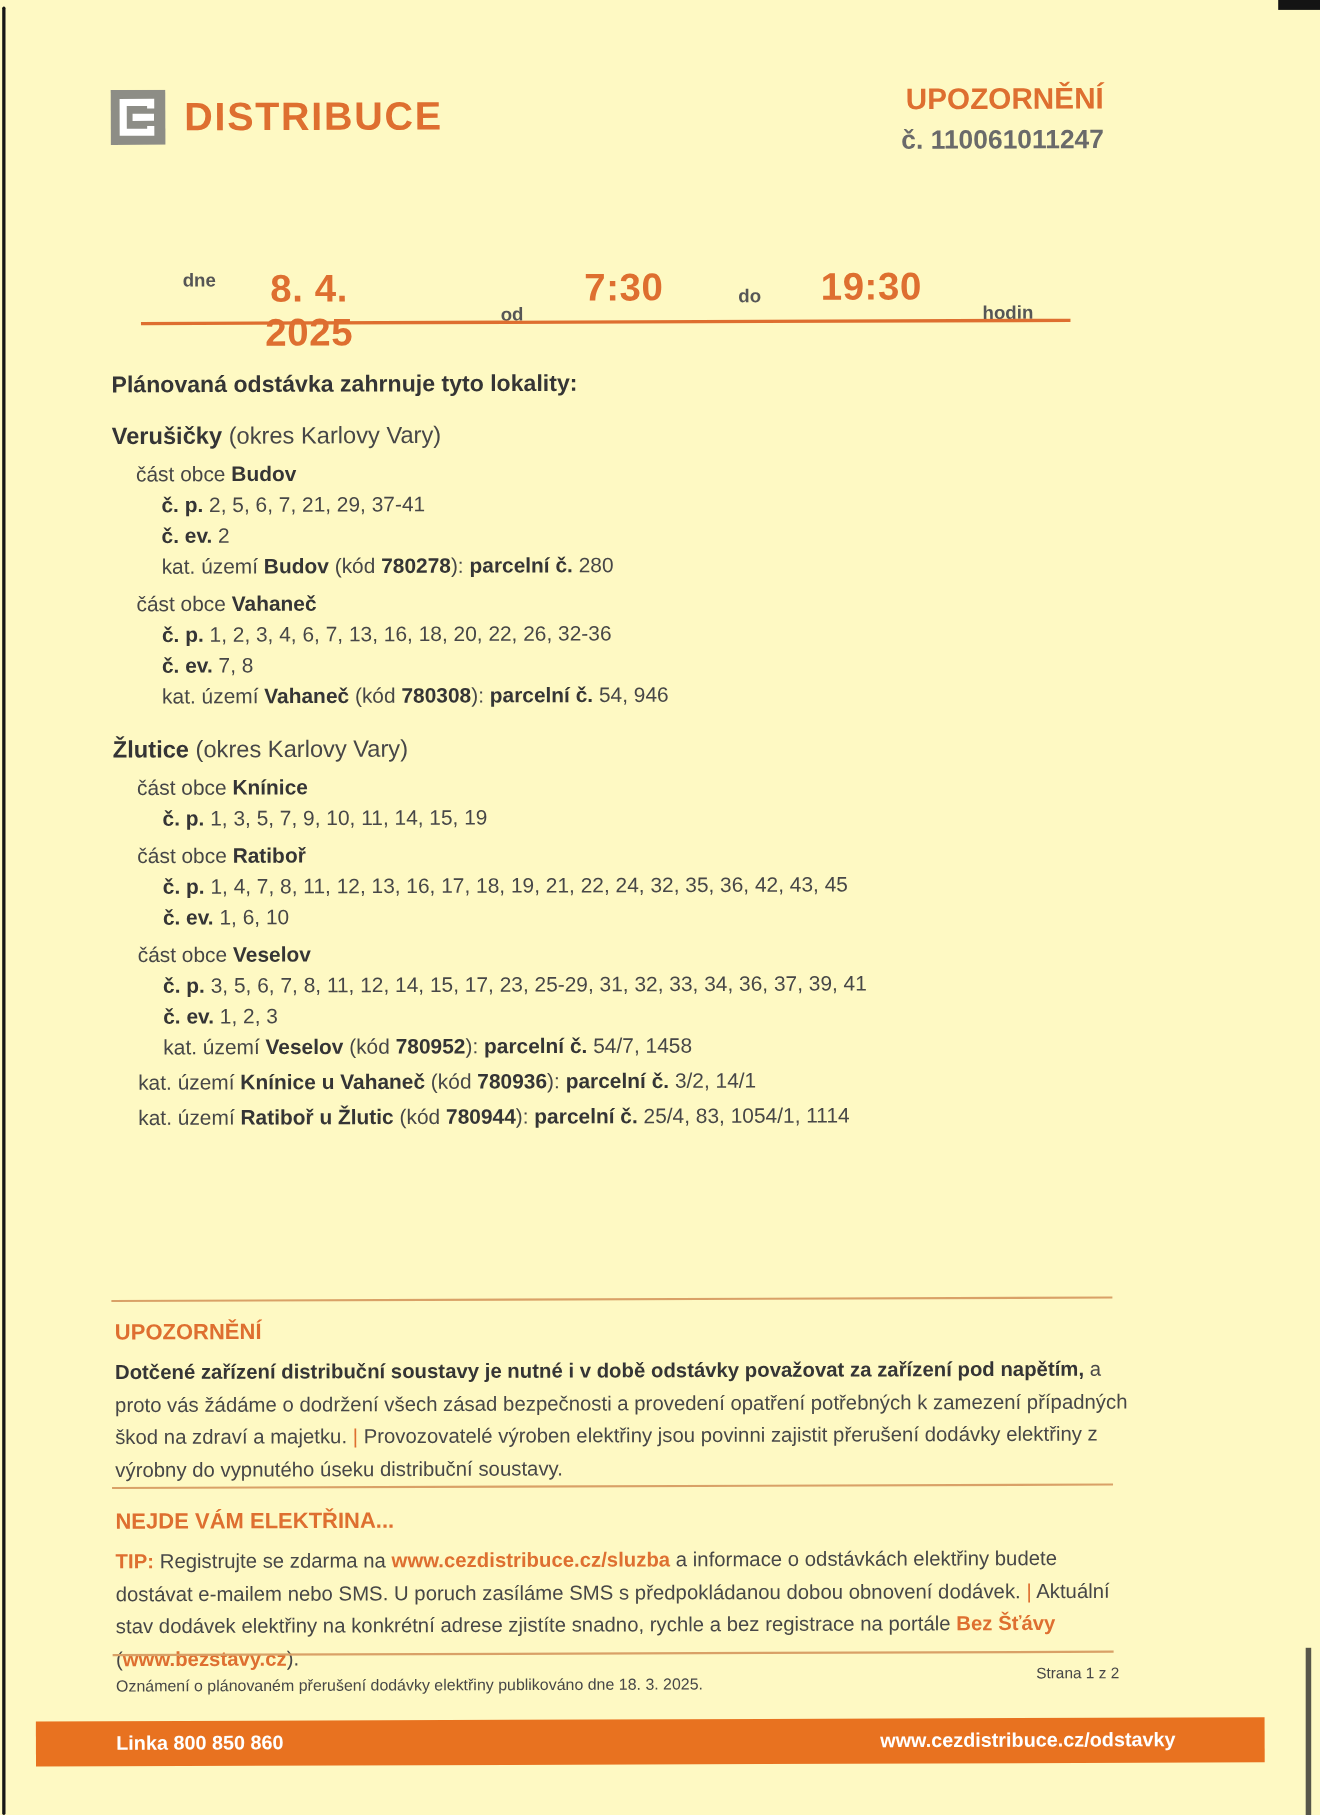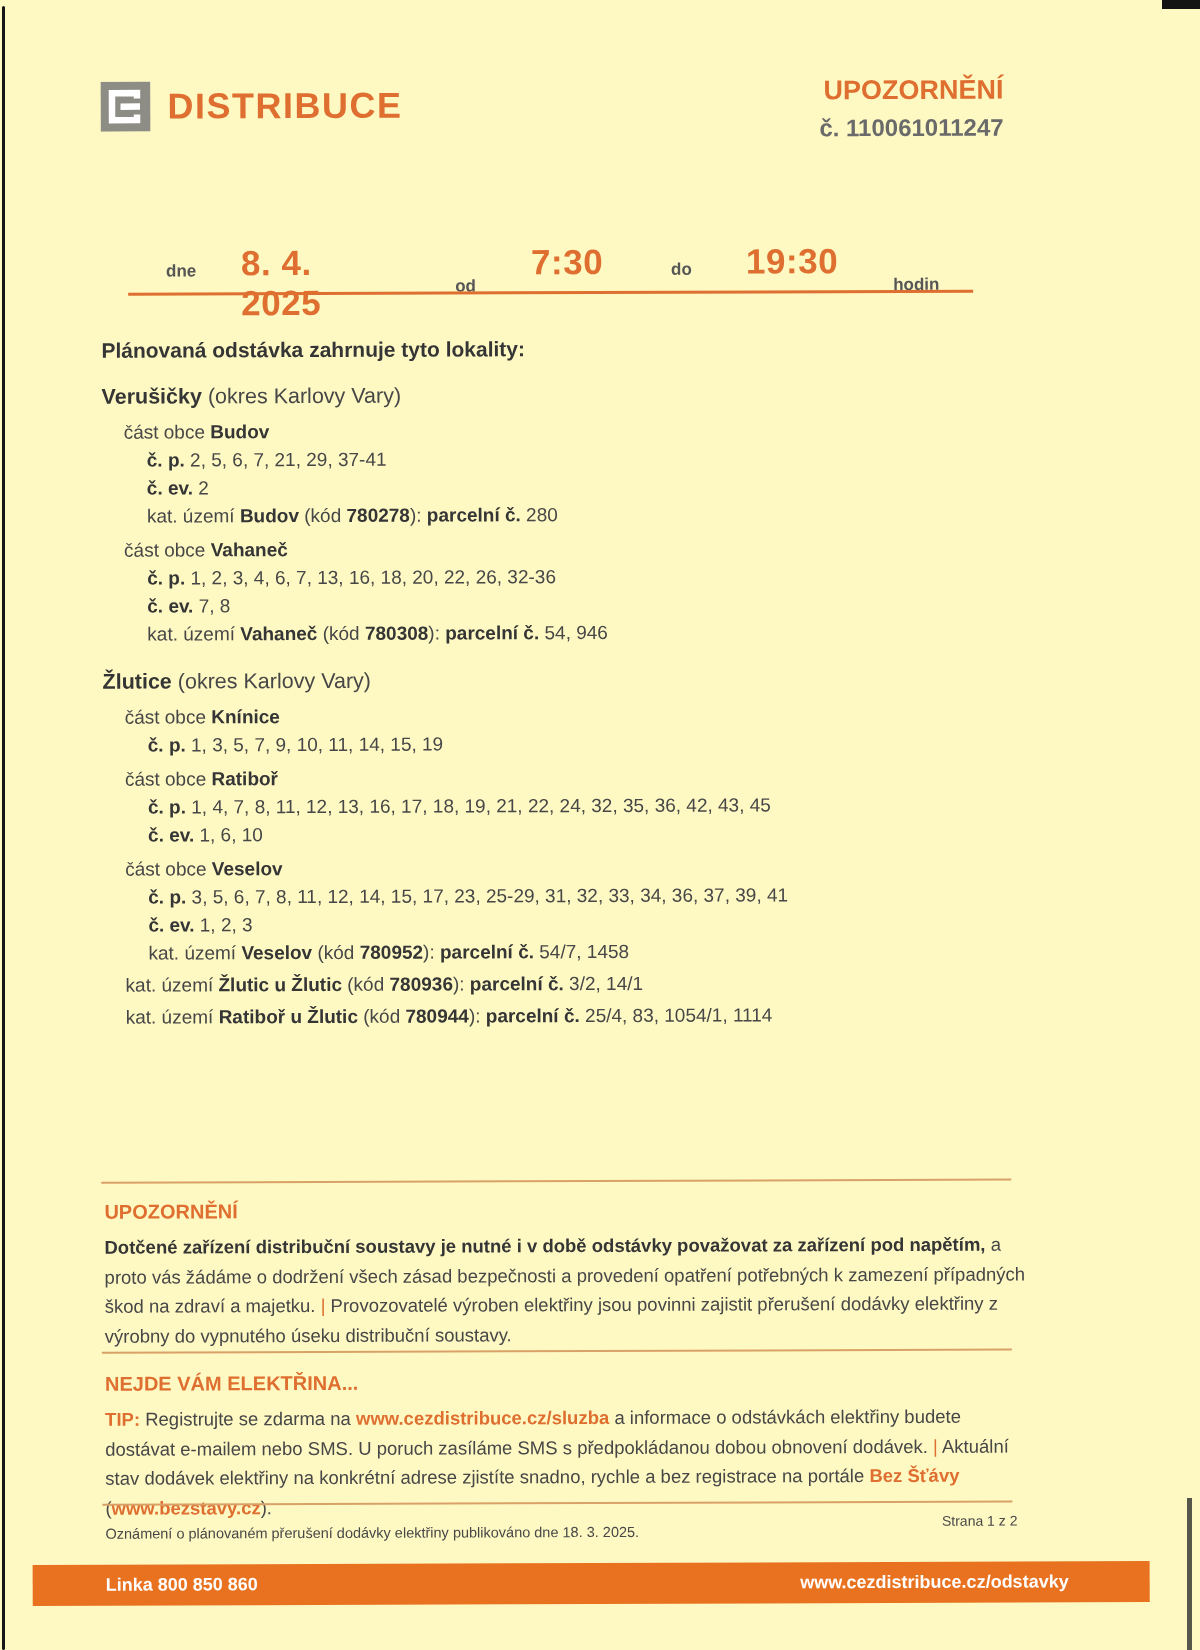--- a/index.html
+++ b/index.html
@@ -29,21 +29,21 @@
   .brand{position:absolute;left:103px;top:80px;display:flex;align-items:center;gap:17px;}
   .logo{width:50px;height:50px;display:block;}
   .brand-text{font-size:36px;font-weight:bold;color:var(--accent);letter-spacing:1.5px;}
   .notice-head{position:absolute;right:194px;top:72px;text-align:right;line-height:38px;}
   .nh-line{font-size:27px;font-weight:bold;color:var(--accent);}
   .nh-num{font-size:24px;font-weight:bold;color:var(--number-gray);}
 
   
   .schedule{position:absolute;left:0;top:0;}
   .sl{position:absolute;font-size:17px;font-weight:bold;color:var(--label-gray);}
-  .sv{position:absolute;font-size:35px;font-weight:bold;color:var(--accent);letter-spacing:.5px;}
+  .sv{position:absolute;font-size:35px;font-weight:bold;color:var(--accent);letter-spacing:.5px;text-align:center;}
   .sched-underline{position:absolute;left:130px;top:291px;width:845px;height:3px;background:var(--accent);}
 
   
   .localities{position:absolute;left:103px;top:337px;width:930px;}
   .intro{font-size:21px;font-weight:bold;color:var(--ink-strong);margin:0 0 4px 0;}
   .line{font-size:19px;line-height:27px;color:var(--ink);}
   .line-city{font-size:21.5px;line-height:30px;margin-top:19px;}
   .line-part{margin-left:22px;margin-top:7px;}
   .line-detail{margin-left:45px;margin-top:1px;}
   .line-kat{margin-left:22px;margin-top:5px;}
@@ -92,21 +92,21 @@
       </svg>
       <span class="brand-text">DISTRIBUCE</span>
     </div>
 
     <div class="notice-head">
       <div class="nh-line">UPOZORNĚNÍ</div>
       <div class="nh-num">č. 110061011247</div>
     </div>
 
     <div class="schedule">
-      <span class="sl" style="left:168px;top:260px;">dne</span>
+      <span class="sl" style="left:168px;top:244px;">dne</span>
       <span class="sv" style="left:243px;top:242px;">8. 4. 2025</span>
       <span class="sl" style="left:457px;top:276px;">od</span>
       <span class="sv" style="left:533px;top:242px;">7:30</span>
       <span class="sl" style="left:673px;top:260px;">do</span>
       <span class="sv" style="left:748px;top:242px;">19:30</span>
       <span class="sl" style="left:895px;top:276px;">hodin</span>
       <div class="sched-underline"></div>
     </div>
 
     <div class="localities">
@@ -124,21 +124,21 @@
           <div class="line line-city"><span class="seg-b">Žlutice</span><span class="seg-r"> (okres Karlovy Vary)</span></div>
           <div class="line line-part"><span class="seg-r">část obce </span><span class="seg-b">Knínice</span></div>
           <div class="line line-detail"><span class="seg-b">č. p. </span><span class="seg-r">1, 3, 5, 7, 9, 10, 11, 14, 15, 19</span></div>
           <div class="line line-part"><span class="seg-r">část obce </span><span class="seg-b">Ratiboř</span></div>
           <div class="line line-detail"><span class="seg-b">č. p. </span><span class="seg-r">1, 4, 7, 8, 11, 12, 13, 16, 17, 18, 19, 21, 22, 24, 32, 35, 36, 42, 43, 45</span></div>
           <div class="line line-detail"><span class="seg-b">č. ev. </span><span class="seg-r">1, 6, 10</span></div>
           <div class="line line-part"><span class="seg-r">část obce </span><span class="seg-b">Veselov</span></div>
           <div class="line line-detail"><span class="seg-b">č. p. </span><span class="seg-r">3, 5, 6, 7, 8, 11, 12, 14, 15, 17, 23, 25-29, 31, 32, 33, 34, 36, 37, 39, 41</span></div>
           <div class="line line-detail"><span class="seg-b">č. ev. </span><span class="seg-r">1, 2, 3</span></div>
           <div class="line line-detail"><span class="seg-r">kat. území </span><span class="seg-b">Veselov</span><span class="seg-r"> (kód </span><span class="seg-b">780952</span><span class="seg-r">): </span><span class="seg-b">parcelní č. </span><span class="seg-r">54/7, 1458</span></div>
-          <div class="line line-kat"><span class="seg-r">kat. území </span><span class="seg-b">Žlutic u Žlutic</span><span class="seg-r"> (kód </span><span class="seg-b">780936</span><span class="seg-r">): </span><span class="seg-b">parcelní č. </span><span class="seg-r">3/2, 14/1</span></div>
+          <div class="line line-kat"><span class="seg-r">kat. území </span><span class="seg-b">Knínice u Vahaneč</span><span class="seg-r"> (kód </span><span class="seg-b">780936</span><span class="seg-r">): </span><span class="seg-b">parcelní č. </span><span class="seg-r">3/2, 14/1</span></div>
           <div class="line line-kat"><span class="seg-r">kat. území </span><span class="seg-b">Ratiboř u Žlutic</span><span class="seg-r"> (kód </span><span class="seg-b">780944</span><span class="seg-r">): </span><span class="seg-b">parcelní č. </span><span class="seg-r">25/4, 83, 1054/1, 1114</span></div>
         </div>
     </div>
 
     <div class="rule rule-1"></div>
     <div class="sec-title warn-title">UPOZORNĚNÍ</div>
     <p class="para warn-para"><span class="seg-b">Dotčené zařízení distribuční soustavy je nutné i v době odstávky považovat za zařízení pod napětím,</span><span class="seg-r"> a proto vás žádáme o dodržení všech zásad bezpečnosti a provedení opatření potřebných k zamezení případných škod na zdraví a majetku. </span><span class="seg-o">| </span><span class="seg-r">Provozovatelé výroben elektřiny jsou povinni zajistit přerušení dodávky elektřiny z výrobny do vypnutého úseku distribuční soustavy.</span></p>
 
     <div class="rule rule-2"></div>
     <div class="sec-title help-title">NEJDE VÁM ELEKTŘINA...</div>

